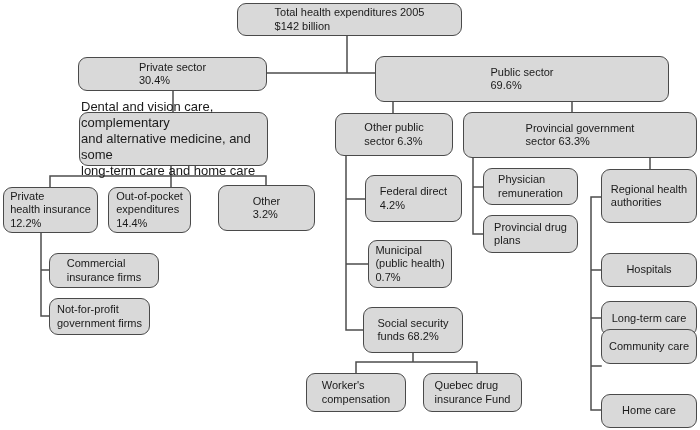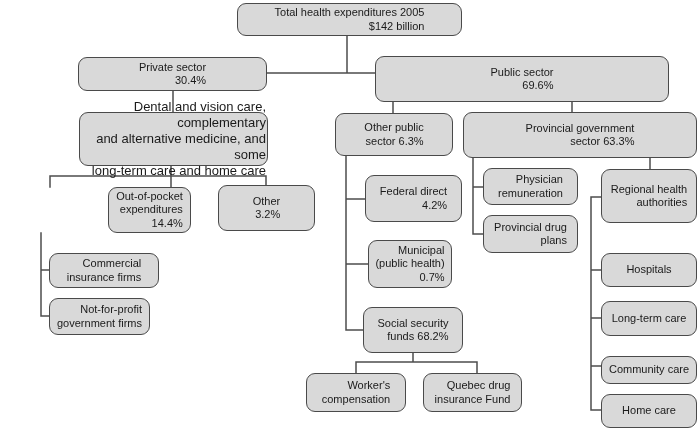--- a/index.html
+++ b/index.html
@@ -21,21 +21,21 @@
   .wires path{stroke:var(--line);stroke-width:1.5;fill:none;stroke-linecap:square;}
   .node{
     position:absolute;
     background:var(--node-fill);
     border:1.4px solid var(--node-border);
     border-radius:9px;
     color:var(--text);
     font-size:11px;
     line-height:1.22;
     display:flex;align-items:center;justify-content:center;
-    text-align:right;
+    text-align:left;
     white-space:pre-line;
     padding:0 1px;
   }
   .node.fit{font-size:13px;}
 </style>
 </head>
 <body>
 
 <div class="diagram">
 
@@ -57,20 +57,23 @@
   <div class="node" style="left:78px;top:57px;width:189px;height:34px">Private sector
 30.4%</div>
 
   <div class="node" style="left:375px;top:56px;width:294px;height:46px">Public sector
 69.6%</div>
 
   <div class="node fit" style="left:79px;top:112px;width:189px;height:54px">Dental and vision care, complementary
 and alternative medicine, and some
 long-term care and home care</div>
 
+  <div class="node" style="left:3px;top:187px;width:95px;height:46px">Private
+health insurance
+12.2%</div>
 
   <div class="node" style="left:108px;top:187px;width:83px;height:46px">Out-of-pocket
 expenditures
 14.4%</div>
 
   <div class="node" style="left:218px;top:185px;width:97px;height:46px">Other
 3.2%</div>
 
   <div class="node" style="left:49px;top:253px;width:110px;height:35px">Commercial
 insurance firms</div>
@@ -106,17 +109,17 @@
   <div class="node" style="left:483px;top:215px;width:95px;height:38px">Provincial drug
 plans</div>
 
   <div class="node" style="left:601px;top:169px;width:96px;height:54px">Regional health
 authorities</div>
 
   <div class="node" style="left:601px;top:253px;width:96px;height:34px">Hospitals</div>
 
   <div class="node" style="left:601px;top:301px;width:96px;height:35px">Long-term care</div>
 
-  <div class="node" style="left:601px;top:356px;width:96px;height:28px">Community care</div>
+  <div class="node" style="left:601px;top:329px;width:96px;height:35px">Community care</div>
 
   <div class="node" style="left:601px;top:394px;width:96px;height:34px">Home care</div>
 
 </div>
 
 </body></html>

